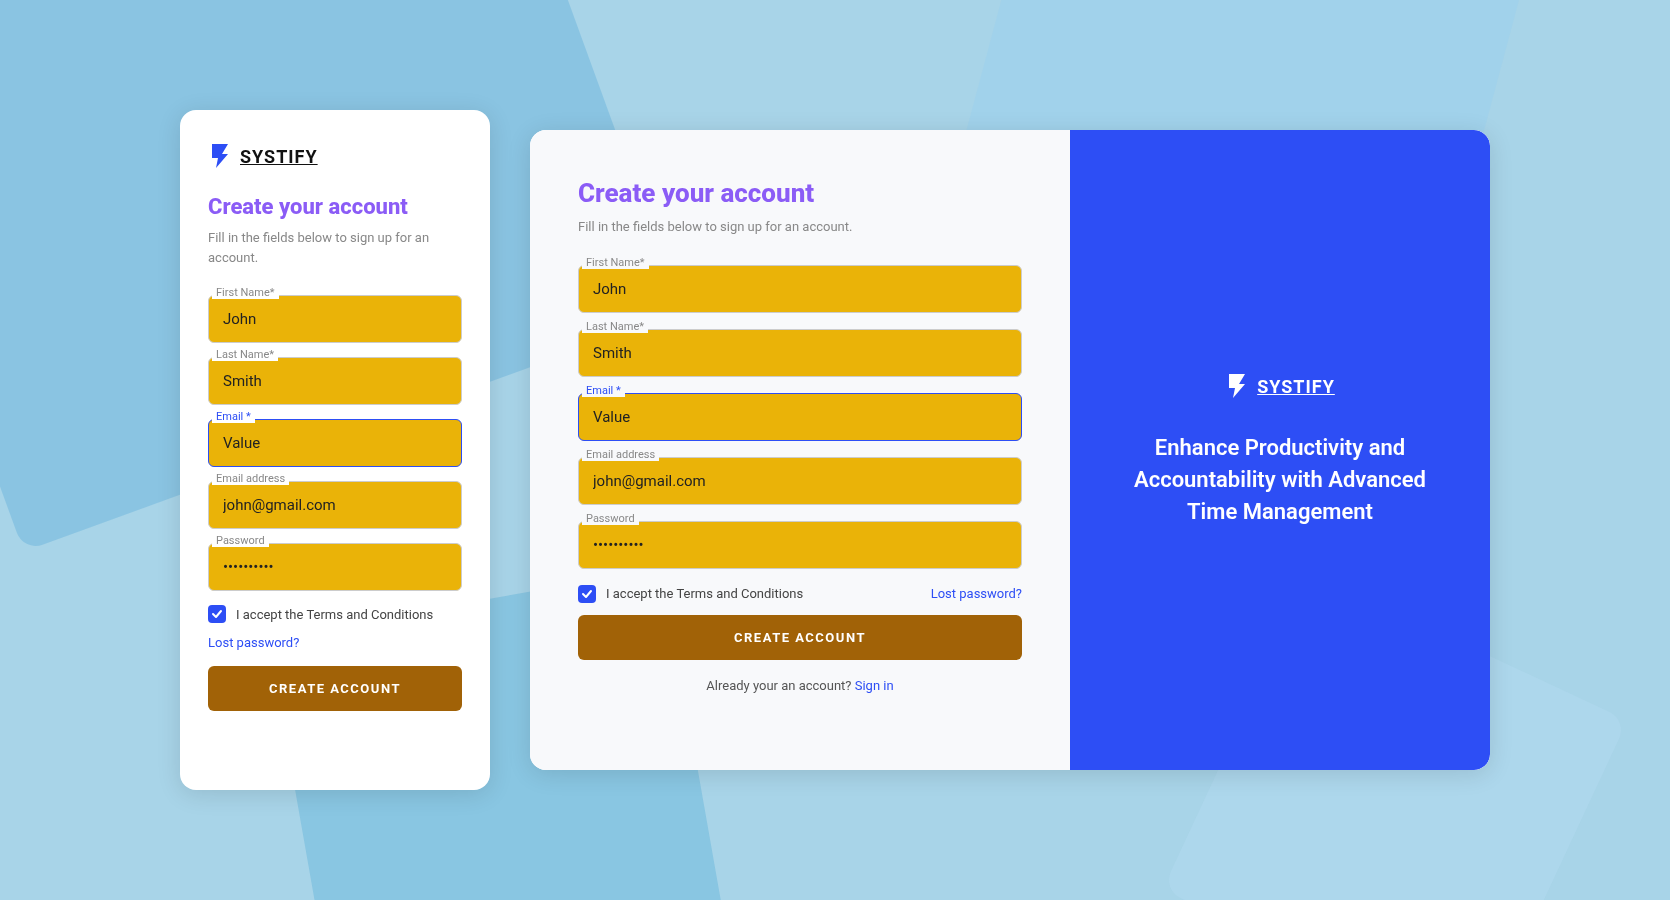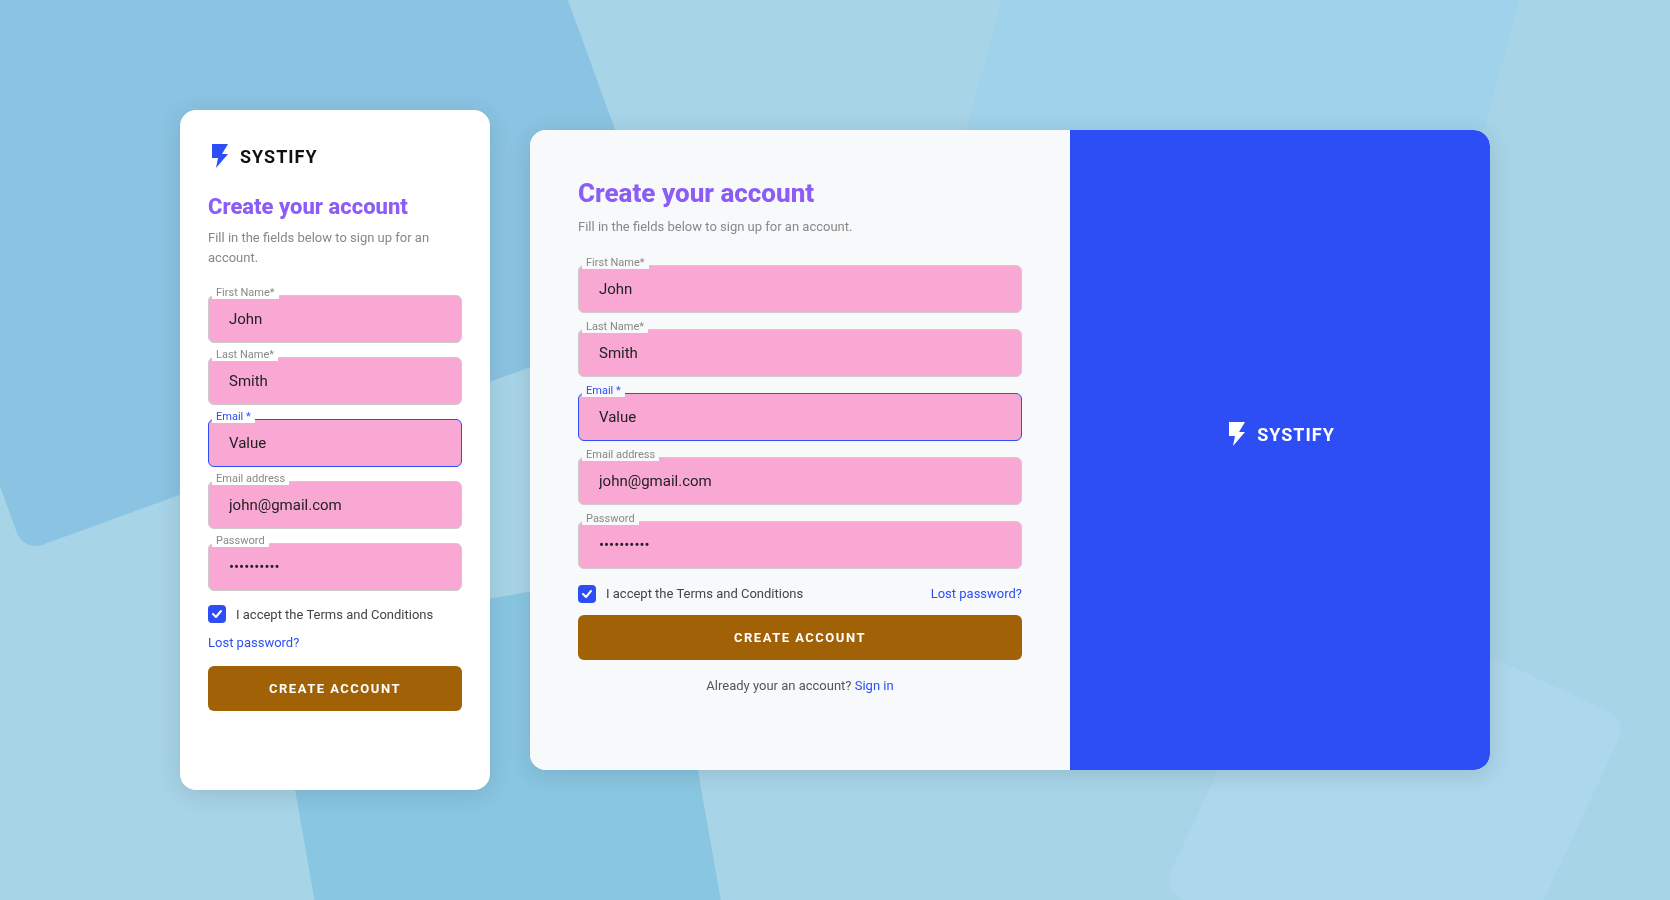--- a/index.html
+++ b/index.html
@@ -117,20 +117,21 @@
     .logo-icon {
       width: 24px;
       height: 28px;
       color: #2d4ef5;
     }
     .logo-text {
       font-size: 18px;
       font-weight: 700;
       color: #111;
       letter-spacing: 1px;
+      text-decoration: underline;
     }
     .logo-text-white {
       color: #fff;
     }
 
     
     .form-title {
       font-size: 26px;
       font-weight: 800;
       color: #8b5cf6;
@@ -159,24 +160,24 @@
       padding: 0 4px;
       z-index: 1;
     }
     .field-label.active {
       color: #2d4ef5;
     }
     .field-input {
       width: 100%;
       border: 1.5px solid #ccc;
       border-radius: 6px;
-      padding: 14px 20px;
+      padding: 14px 14px;
       font-size: 15px;
       color: #222;
-      background: #f9a8d4;
+      background: #eab308;
       outline: none;
       font-family: inherit;
     }
     .field-input.focused {
       border-color: #2d4ef5;
     }
 
     
     .checkbox-row {
       display: flex;
@@ -409,17 +410,18 @@
       </div>
     </div>
 
     <div class="large-card-promo">
       <div class="promo-logo-row">
         <svg width="24" height="28" viewBox="0 0 24 28" fill="none">
           <path d="M4 2L20 2L14 12H20L8 26L10 16H4L4 2Z" fill="white"></path>
         </svg>
         <span class="logo-text logo-text-white">SYSTIFY</span>
       </div>
+      <div class="promo-tagline">Enhance Productivity and Accountability with Advanced Time Management</div>
     </div>
 
   </div>
 
 </div>
 
 </body></html>

